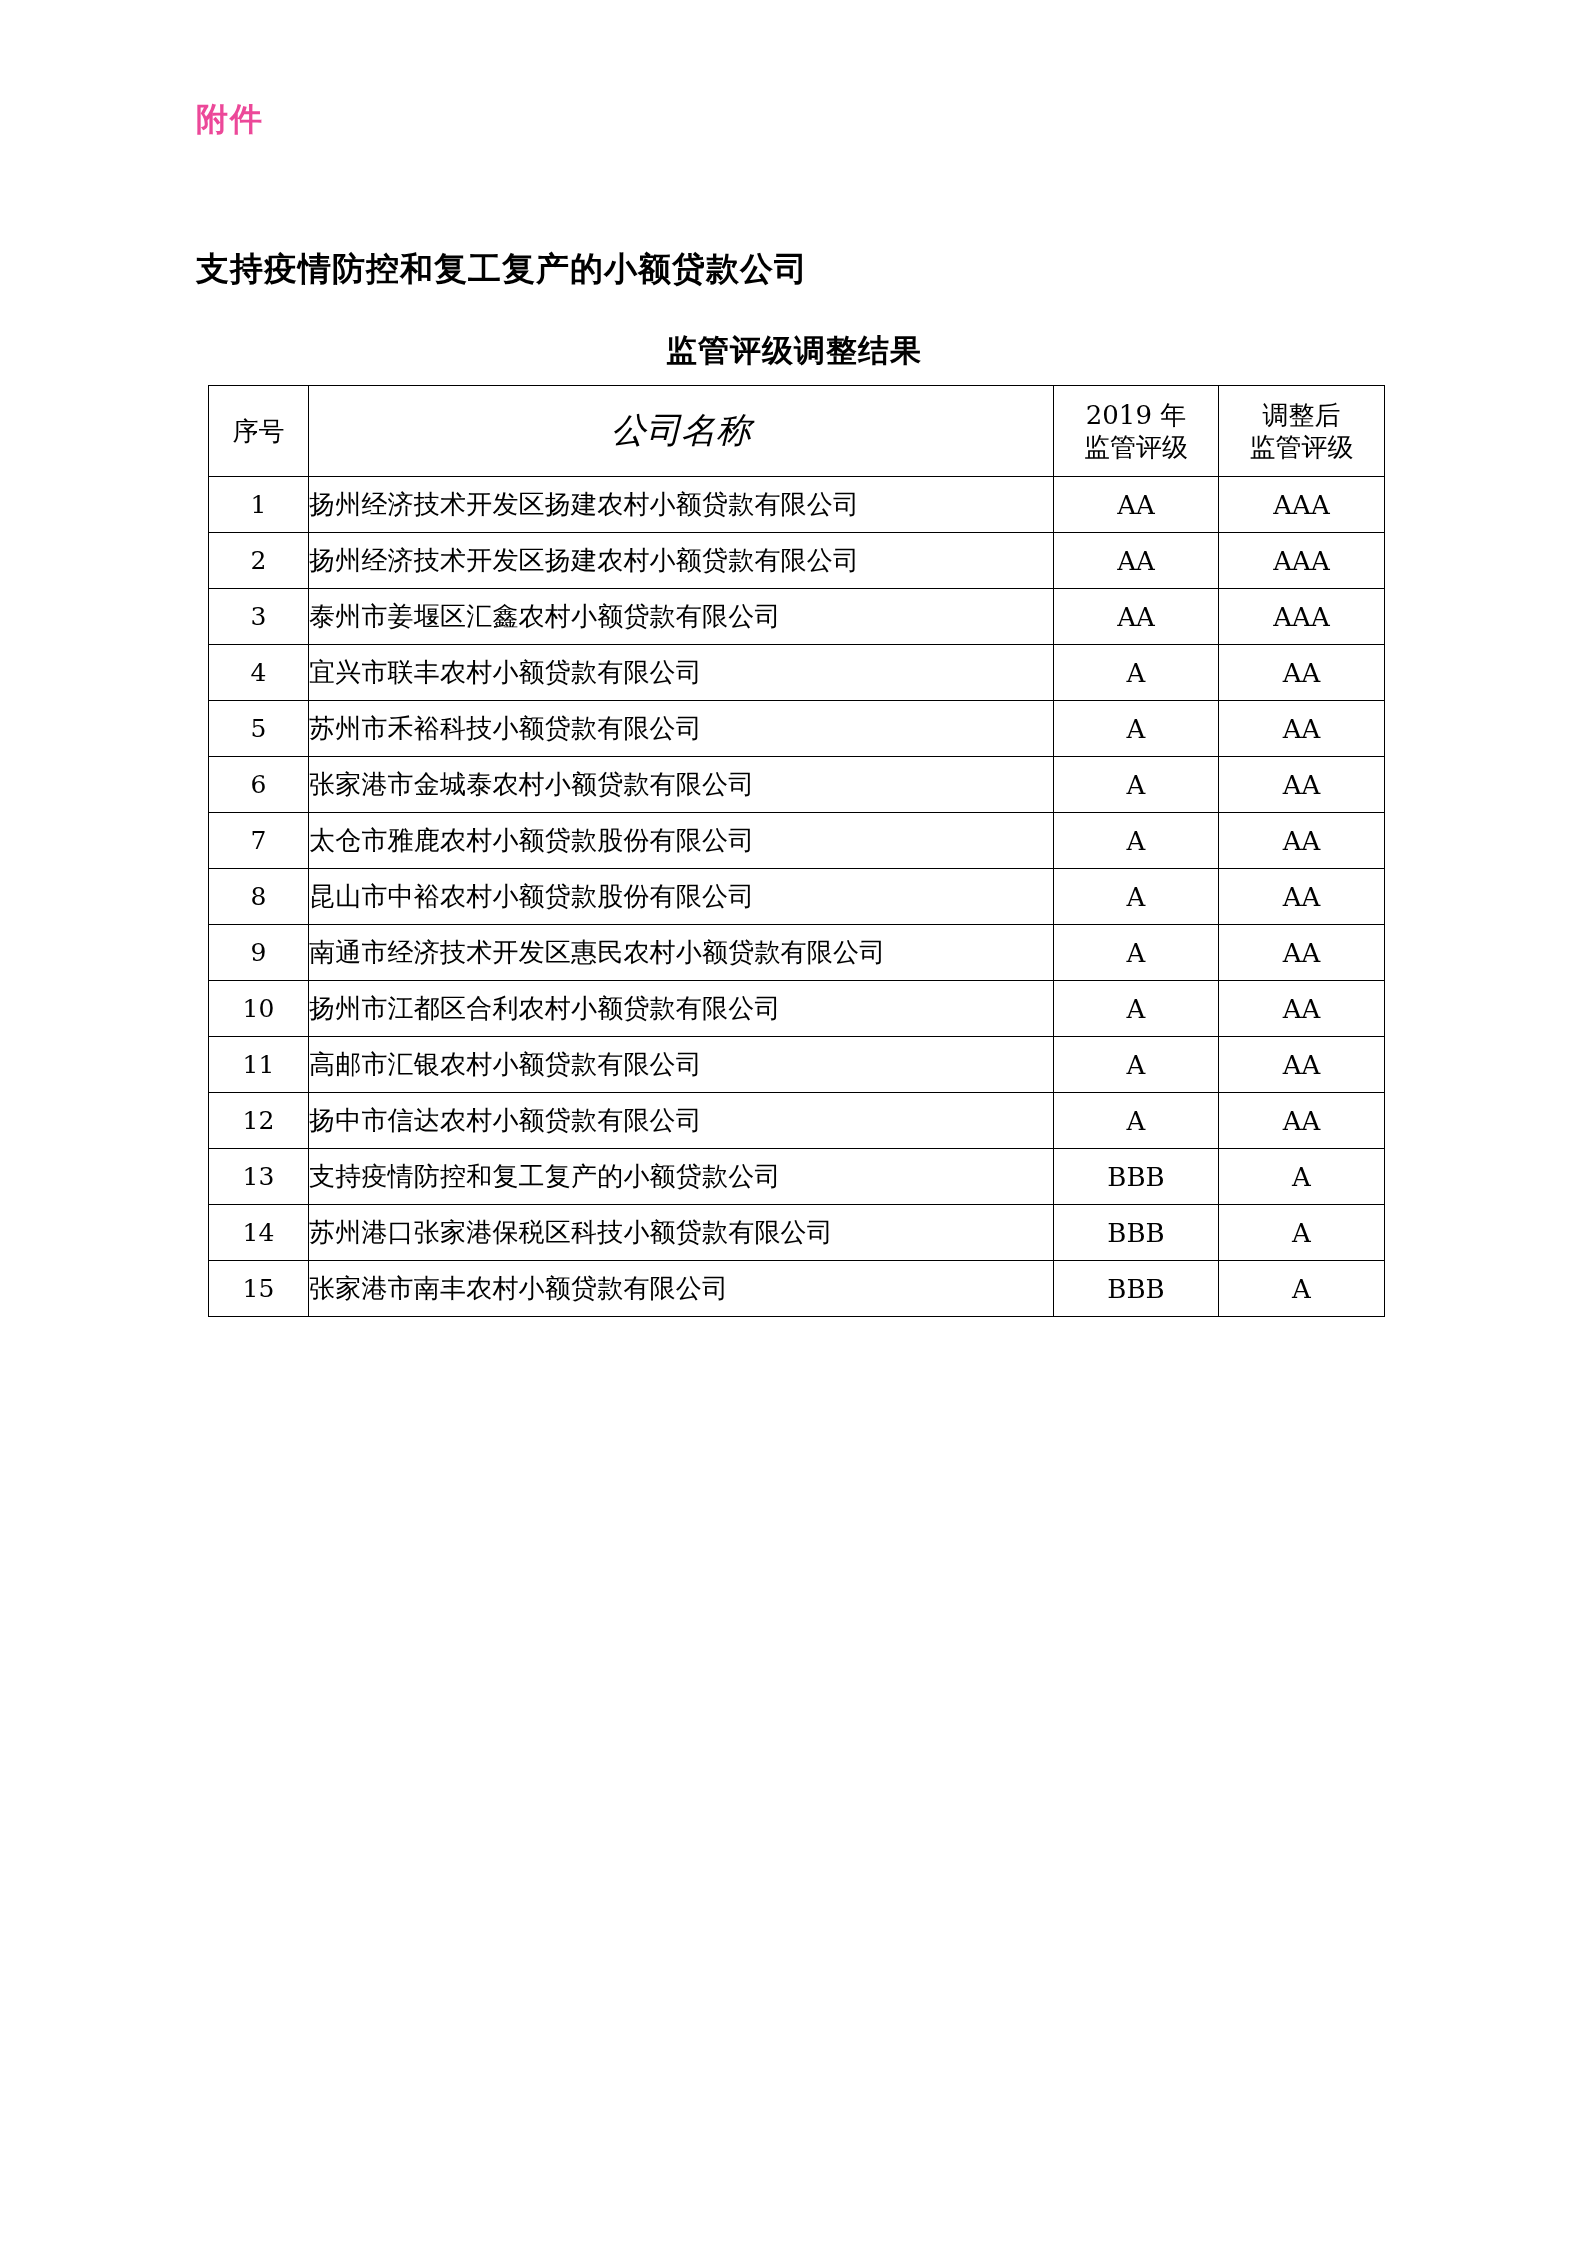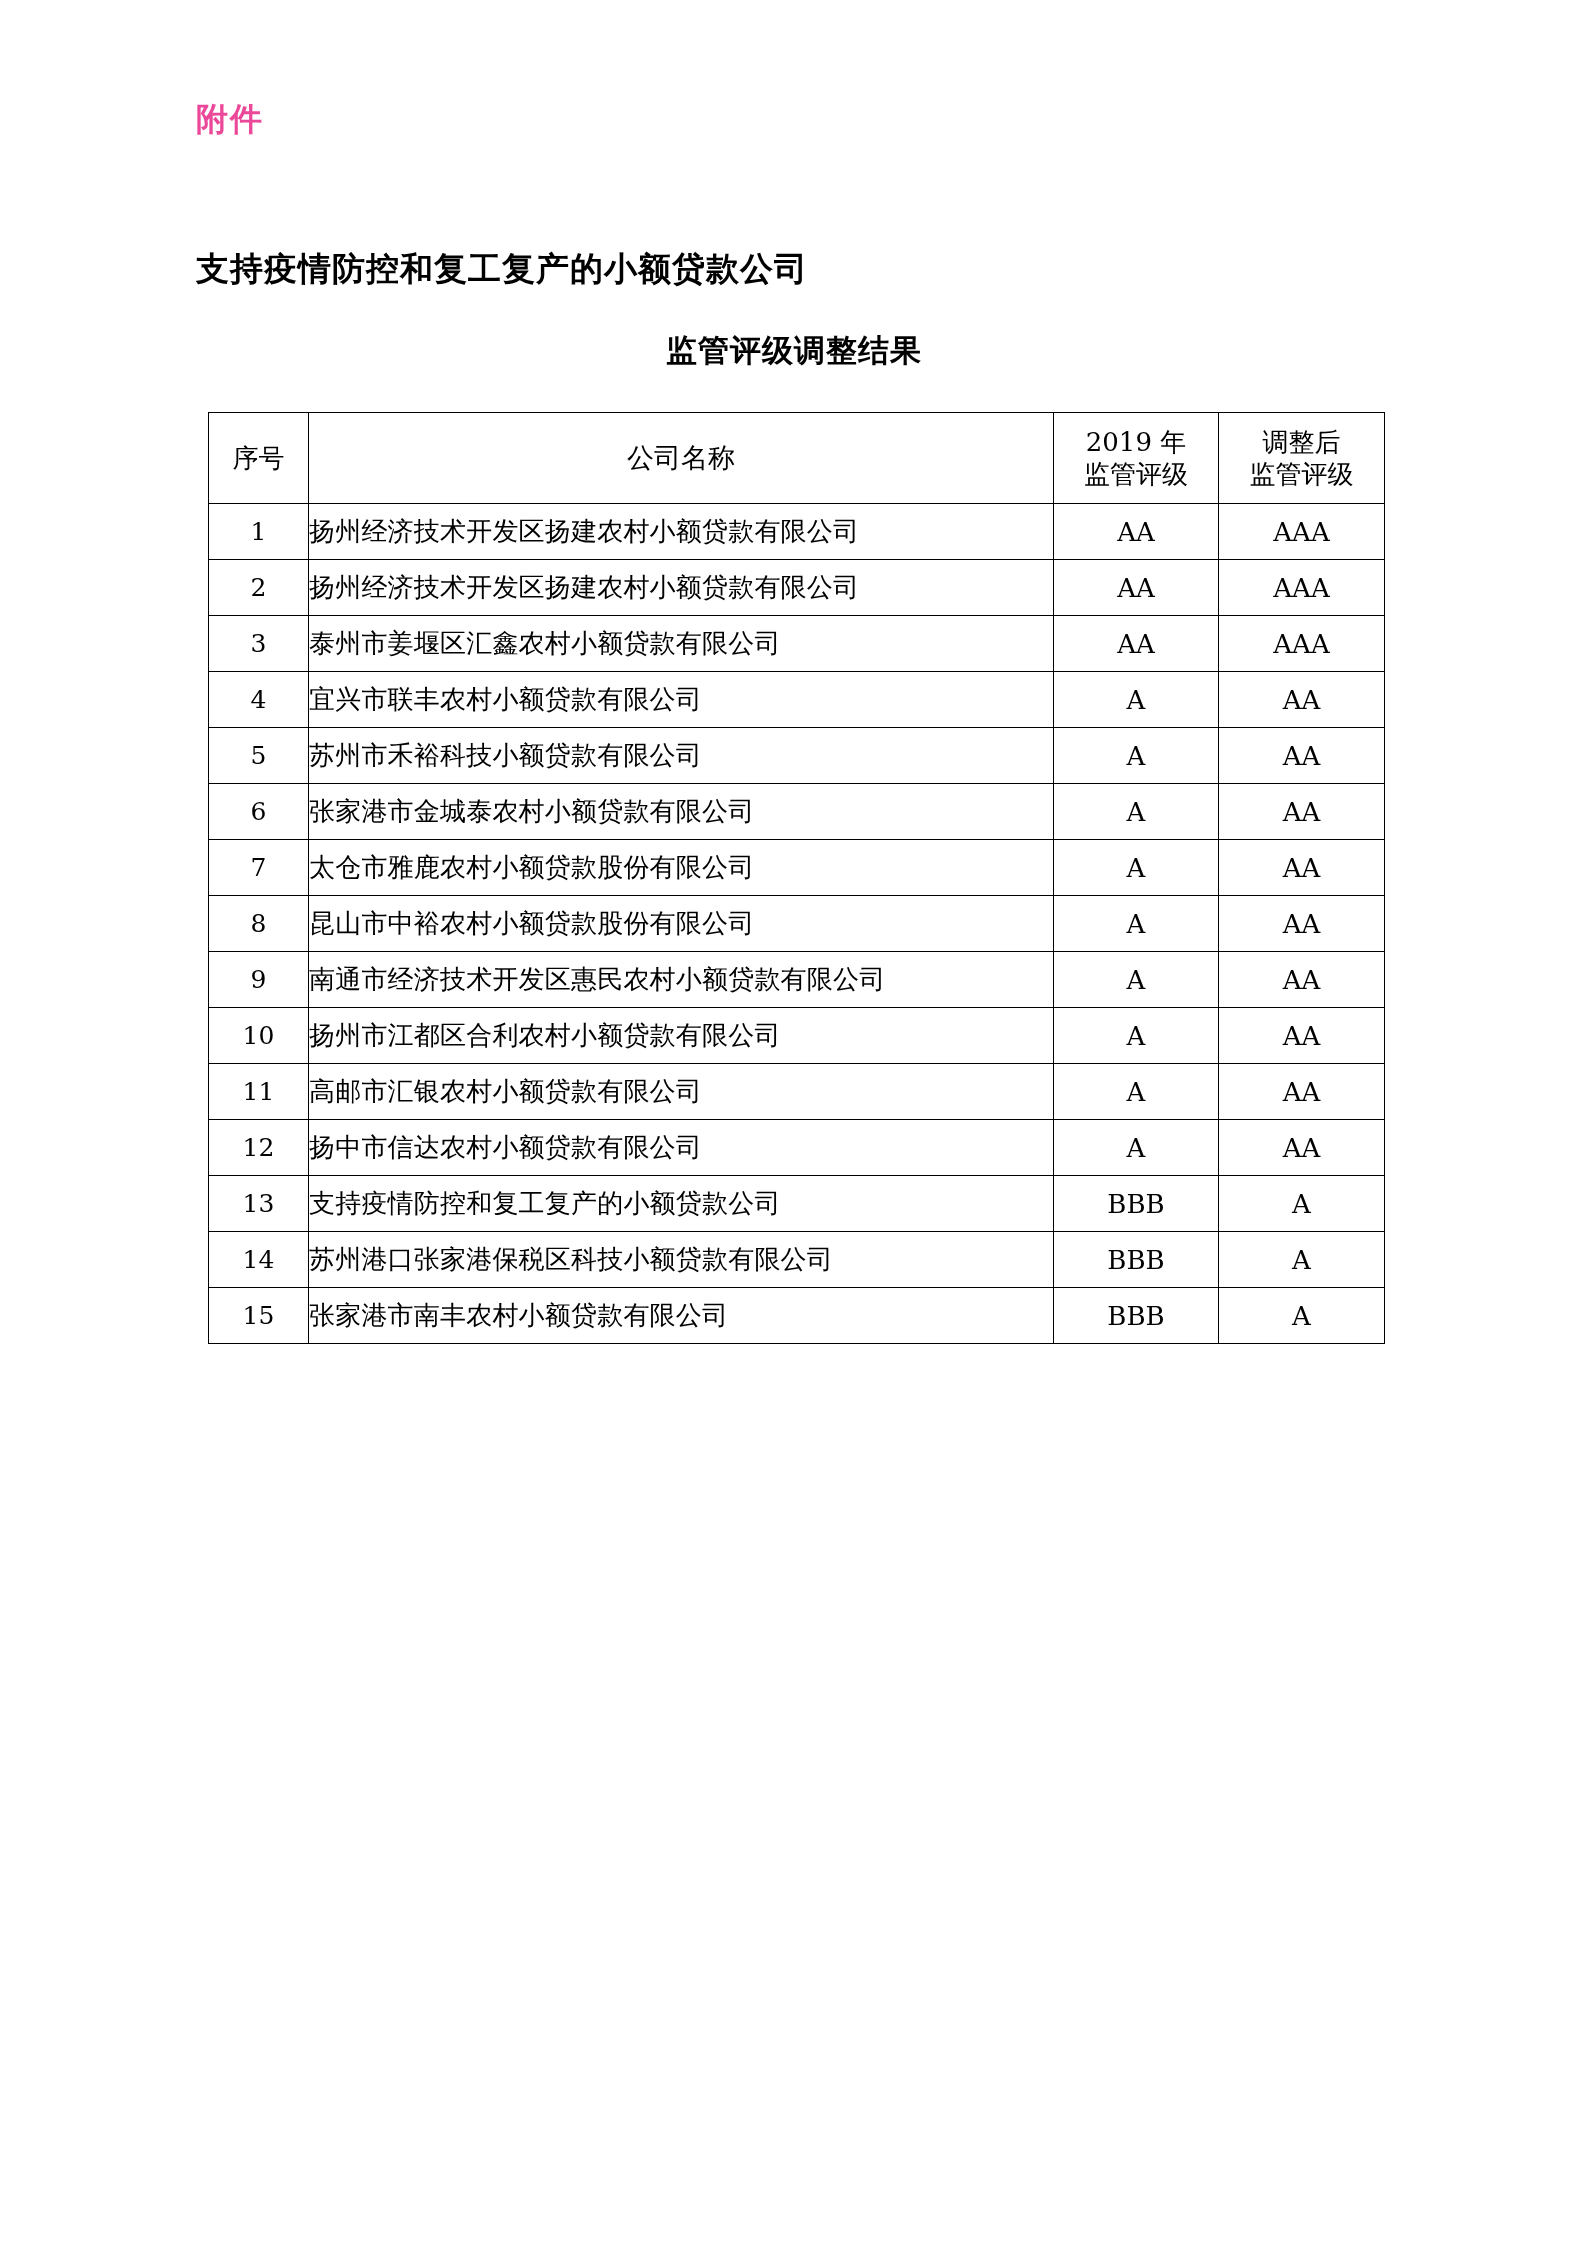--- a/index.html
+++ b/index.html
@@ -50,21 +50,21 @@
     width: 1196px;
     text-align: center;
     font-family: Liberation Sans, sans-serif;
     font-size: 31px;
     font-weight: 700;
     letter-spacing: 1px;
   }
   table.ratings {
     position: absolute;
     left: 208px;
-    top: 412px;
+    top: 385px;
     width: 1176px;
     border-collapse: collapse;
     table-layout: fixed;
     padding-left: 35px;
   }
   table.ratings td, table.ratings th {
     border: 1.6px solid #000;
     padding: 0;
     font-weight: normal;
     vertical-align: middle;
@@ -74,21 +74,22 @@
   col.c-old { width: 165px; }
   col.c-new { width: 166px; }
 
   thead td {
     height: 90px;
     text-align: center;
     font-size: 26px;
     line-height: 1.25;
   }
   thead td.head-name {
-    font-size: 27px;
+    font-size: 35px;
+    font-style: italic;
   }
   thead td .hl {
     display: block;
   }
   tbody td {
     height: 55px;
   }
   td.seq {
     text-align: center;
     font-size: 25px;

